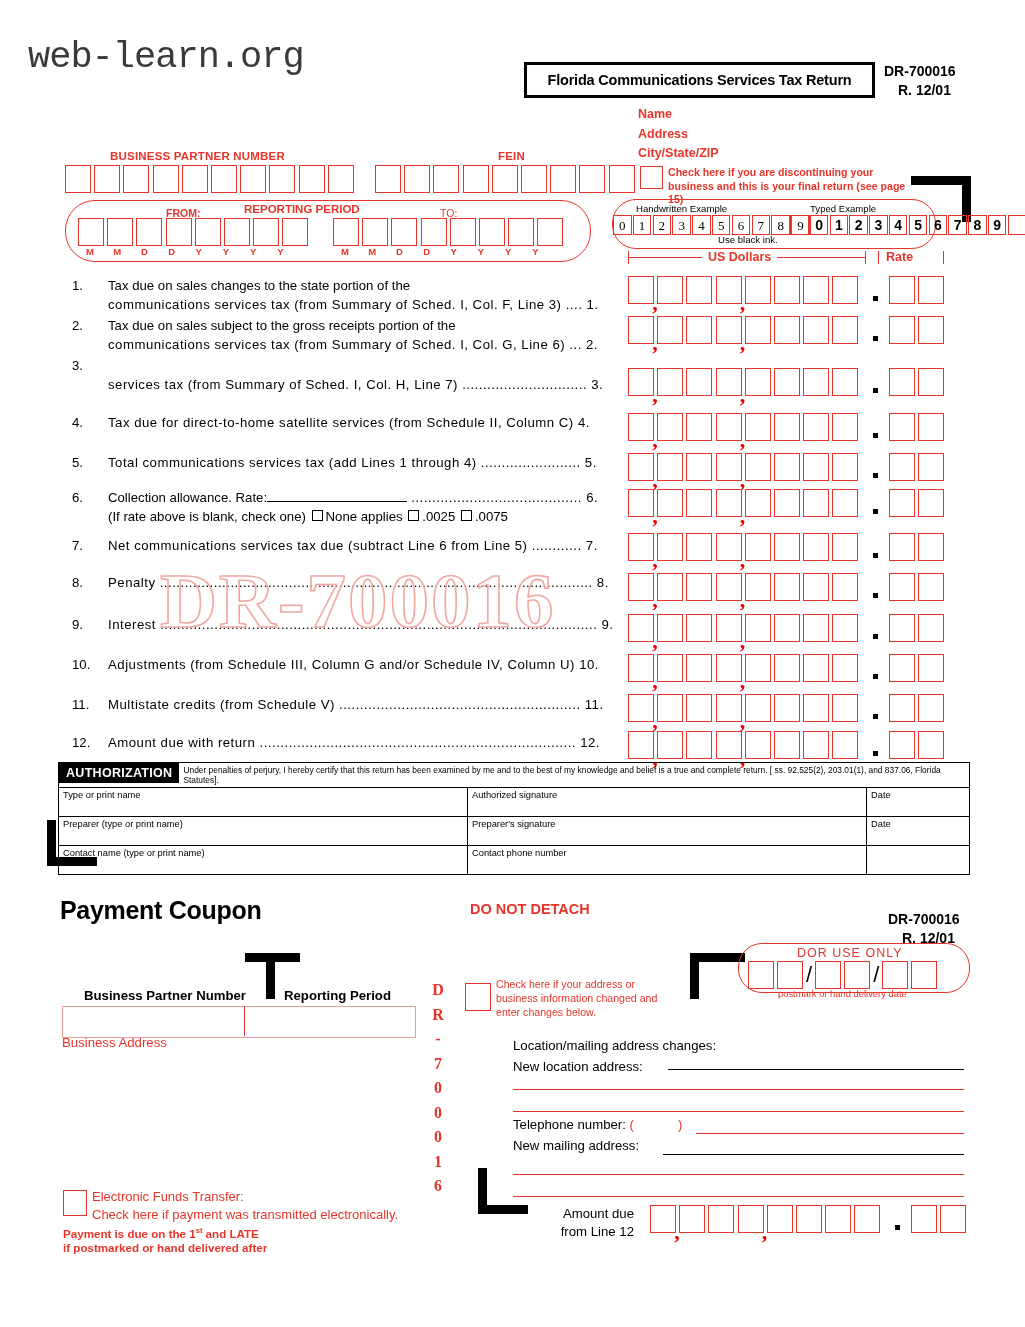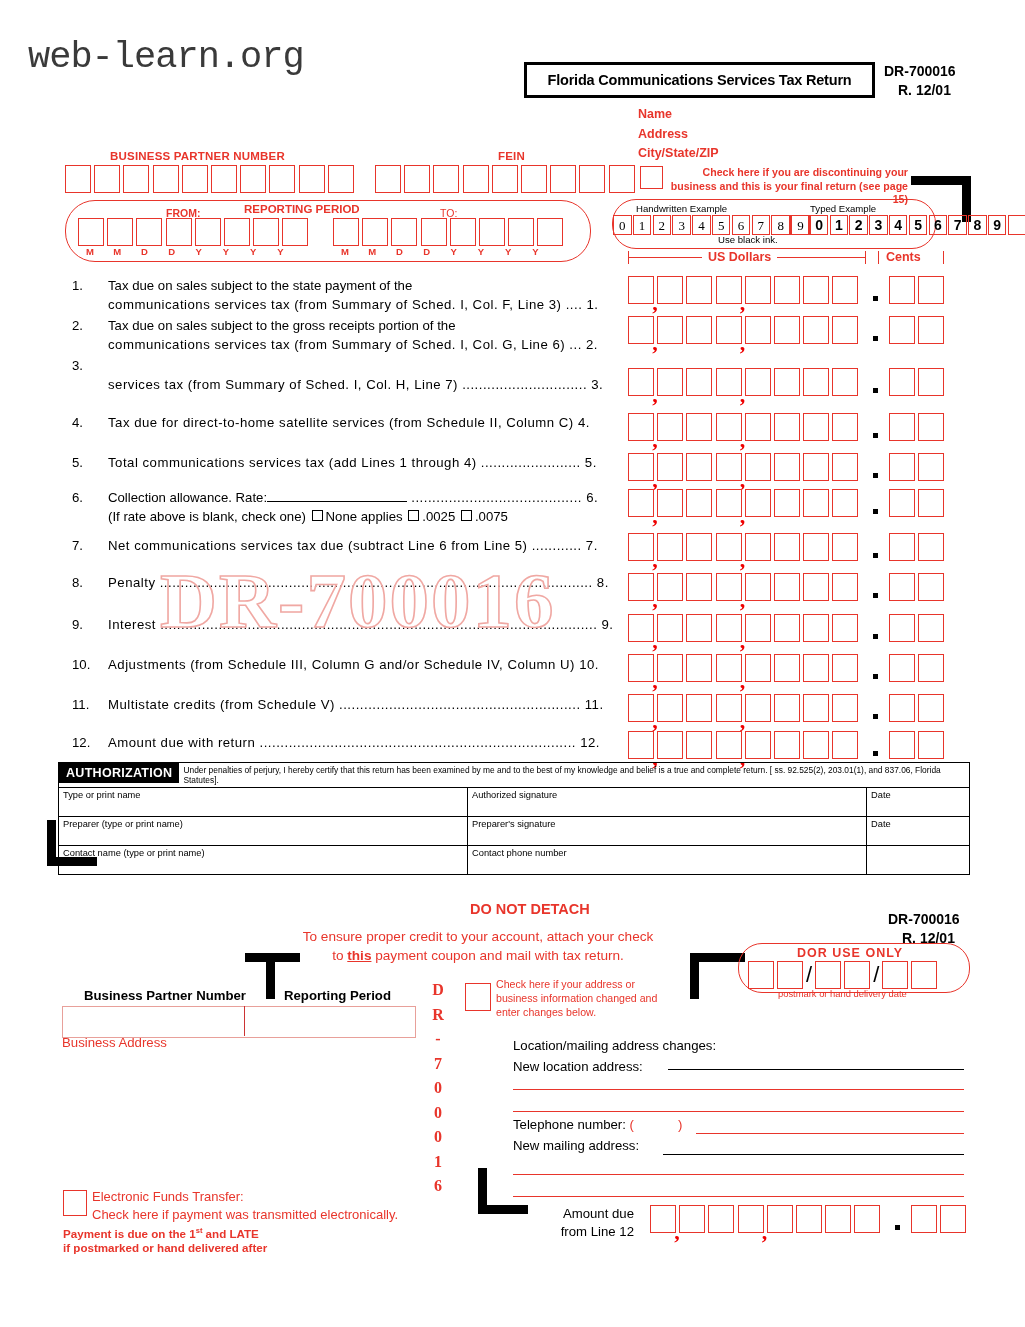--- a/index.html
+++ b/index.html
@@ -29,21 +29,21 @@
   }
   #title-box .t{font-size:14.5px;font-weight:bold;letter-spacing:-.2px;}
   #form-no{left:884px;top:62px;font-size:14px;font-weight:bold;line-height:19px;text-align:left;}
   #form-no div:nth-child(2){margin-left:14px;}
 
   
   #name-block{left:638px;top:105px;font-size:12.5px;font-weight:bold;line-height:19.5px;}
 
   
   #disc-box{left:640px;top:166px;width:21px;height:21px;border:1.4px solid #e8352b;}
-  #disc-text{left:668px;top:166px;font-size:10.6px;font-weight:bold;line-height:13.5px;width:240px;text-align:right;}
+  #disc-text{left:668px;top:166px;font-size:10.6px;font-weight:bold;line-height:13.5px;width:240px;}
 
   
   .reg{background:#000;position:absolute;}
   #reg-tr-h{left:911px;top:176px;width:60px;height:9px;}
   #reg-tr-v{left:962px;top:176px;width:9px;height:46px;}
   #reg-ml-v{left:47px;top:820px;width:9px;height:46px;}
   #reg-ml-h{left:47px;top:857px;width:50px;height:9px;}
   #reg-cl-h{left:245px;top:953px;width:55px;height:9px;}
   #reg-cl-v{left:266px;top:953px;width:9px;height:46px;}
   #reg-cr-h{left:690px;top:953px;width:55px;height:9px;}
@@ -150,21 +150,21 @@
 
   
   #coupon-title{left:60px;top:896px;font-size:25px;font-weight:bold;letter-spacing:-.3px;}
   #dnd{left:470px;top:901px;font-size:14.5px;font-weight:bold;color:#e8352b;}
   #ensure{left:272px;top:927px;width:412px;font-size:13.6px;line-height:19px;color:#e8352b;text-align:center;}
   #ensure u{text-decoration:underline;font-weight:bold;}
   #cpn-form-no{left:888px;top:910px;font-size:14px;font-weight:bold;line-height:19px;}
   #cpn-form-no div:nth-child(2){margin-left:14px;}
 
   #dor-panel{left:738px;top:943px;width:230px;height:48px;border:1.4px solid #e8352b;border-radius:24px;}
-  #dor-title{left:797px;top:946px;font-size:12.5px;font-weight:bold;color:#e8352b;letter-spacing:1px;}
+  #dor-title{left:797px;top:946px;font-size:12.5px;font-weight:normal;color:#e8352b;letter-spacing:1px;}
   #dor-row{left:748px;top:961px;display:flex;align-items:center;}
   #dor-row .dcell{width:24px;height:26px;border:1.4px solid #e8352b;margin-right:3px;background:#fff;}
   #dor-row .slash{font-size:22px;color:#000;margin:0 3px 0 0;line-height:24px;}
   #dor-sub{left:778px;top:988px;font-size:9.4px;color:#e8352b;}
 
   #bpn2-lbl{left:84px;top:988px;font-size:13.2px;font-weight:bold;}
   #rp2-lbl{left:284px;top:988px;font-size:13.2px;font-weight:bold;}
   #cpn-box{left:62px;top:1006px;width:352px;height:30px;border:1.3px solid #e8a09a;}
   #cpn-box-div{left:244px;top:1006px;width:1.3px;height:30px;background:#c33;}
   #biz-addr{left:62px;top:1035px;font-size:13.2px;color:#e8352b;}
@@ -326,27 +326,27 @@
 
   <div class="abs" id="usd-hdr">
     <div class="line"></div>
     <div class="tick-l"></div>
     <div class="tick-r"></div>
     <div class="lbl">US Dollars</div>
   </div>
   <div class="abs" id="cents-hdr">
     <div class="tick-l"></div>
     <div class="tick-r"></div>
-    <div class="lbl">Cents</div>
+    <div class="lbl">Rate</div>
   </div>
 
   <div id="line-items">
       <div class="li" style="left: 72px; top: 277px; width: 560px;">
         <span class="num">1.</span>
-        <span class="txt"><span>Tax due on sales subject to the state payment of the</span><br><span class="leader">communications services tax (from Summary of Sched. I, Col. F, Line 3) .... 1.</span></span>
+        <span class="txt"><span>Tax due on sales changes to the state portion of the</span><br><span class="leader">communications services tax (from Summary of Sched. I, Col. F, Line 3) .... 1.</span></span>
       </div>
       <div class="li" style="left: 72px; top: 317px; width: 560px;">
         <span class="num">2.</span>
         <span class="txt"><span>Tax due on sales subject to the gross receipts portion of the</span><br><span class="leader">communications services tax (from Summary of Sched. I, Col. G, Line 6) ... 2.</span></span>
       </div>
       <div class="li" style="left: 72px; top: 357px; width: 560px;">
         <span class="num">3.</span>
         <span class="txt"><br><span class="leader">services tax (from Summary of Sched. I, Col. H, Line 7) .............................. 3.</span></span>
       </div>
       <div class="li" style="left: 72px; top: 414px; width: 560px;">
@@ -564,25 +564,22 @@
           <div class="auth-c3">Date</div>
         </div>
         <div class="auth-row">
           <div class="auth-c1">Contact name (type or print name)</div>
           <div class="auth-c2">Contact phone number</div>
           <div class="auth-c3"></div>
         </div>
       </div>
   </div>
 
+  <div class="abs" id="coupon-title">Payment Coupon</div>
   <div class="abs" id="dnd">DO NOT DETACH</div>
-  <div class="abs" id="ensure">
-    <span>To ensure proper credit to your account, attach your check</span><br>
-    <span>to </span><u>this</u><span> payment coupon and mail with tax return.</span>
-  </div>
   <div class="abs" id="cpn-form-no">
     <div>DR-700016</div>
     <div>R. 12/01</div>
   </div>
 
   <div class="abs" id="dor-panel"></div>
   <div class="abs" id="dor-title">DOR  USE  ONLY</div>
   <div class="abs" id="dor-row">
       <div class="dcell"></div>
       <div class="dcell"></div>

